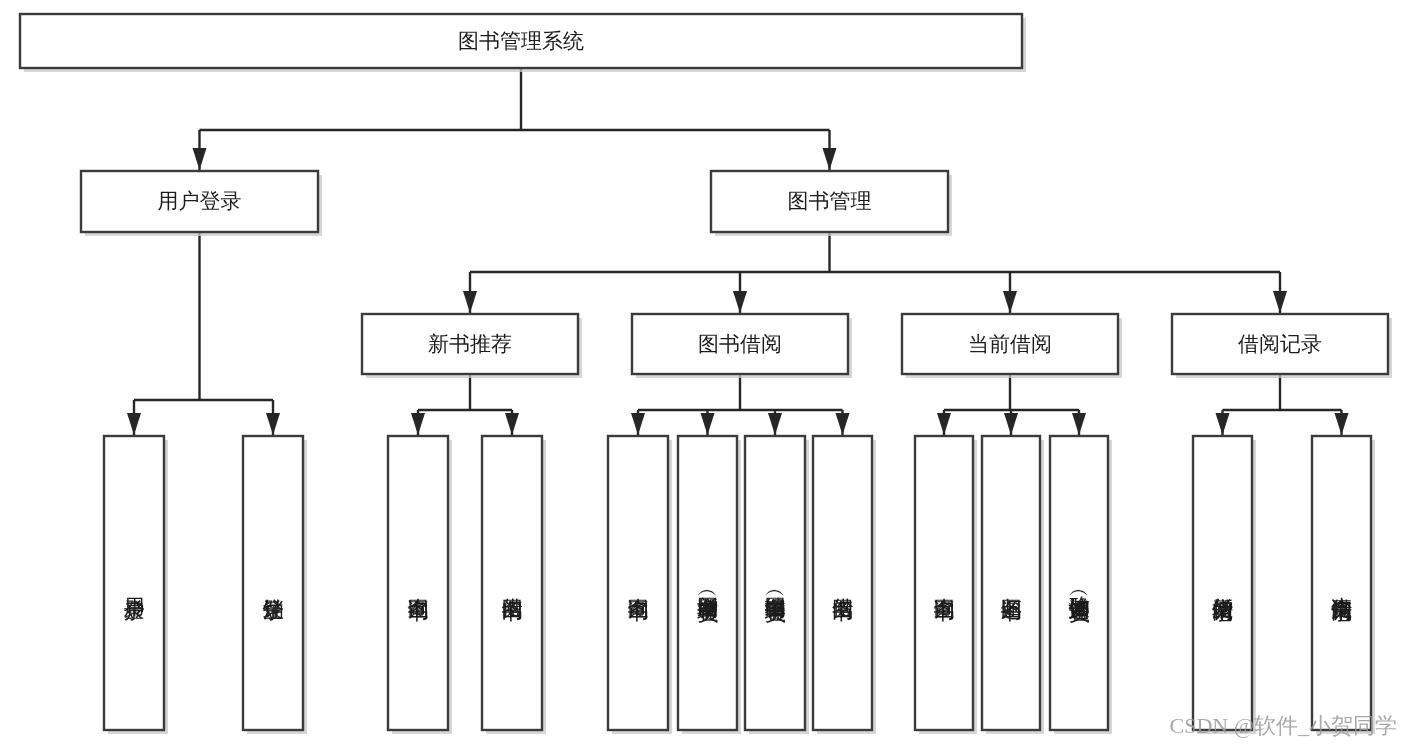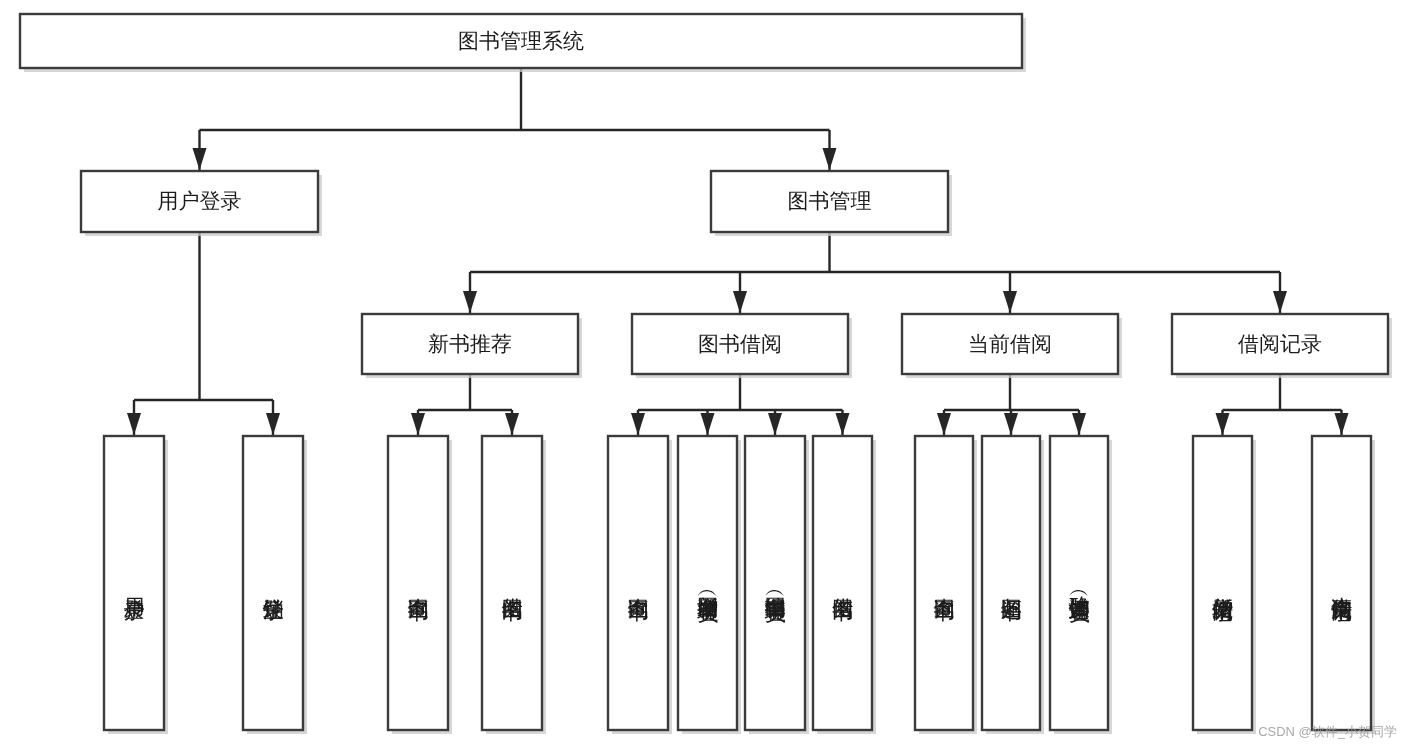--- a/index.html
+++ b/index.html
@@ -66,22 +66,22 @@
     font-size: 21px;
     line-height: 1.06;
     color: #1c1c1c;
     letter-spacing: 1px;
     white-space: nowrap;
   }
   .watermark {
     position: absolute;
     right: 8px;
     bottom: 6px;
-    font-family: Liberation Sans, sans-serif;
-    font-size: 13px;
+    font-family: Liberation Serif, serif;
+    font-size: 22px;
     color: #9a9a9a;
     opacity: 0.85;
     white-space: nowrap;
   }
 </style>
 </head>
 <body>
 
 <div id="diagram-root">
 

